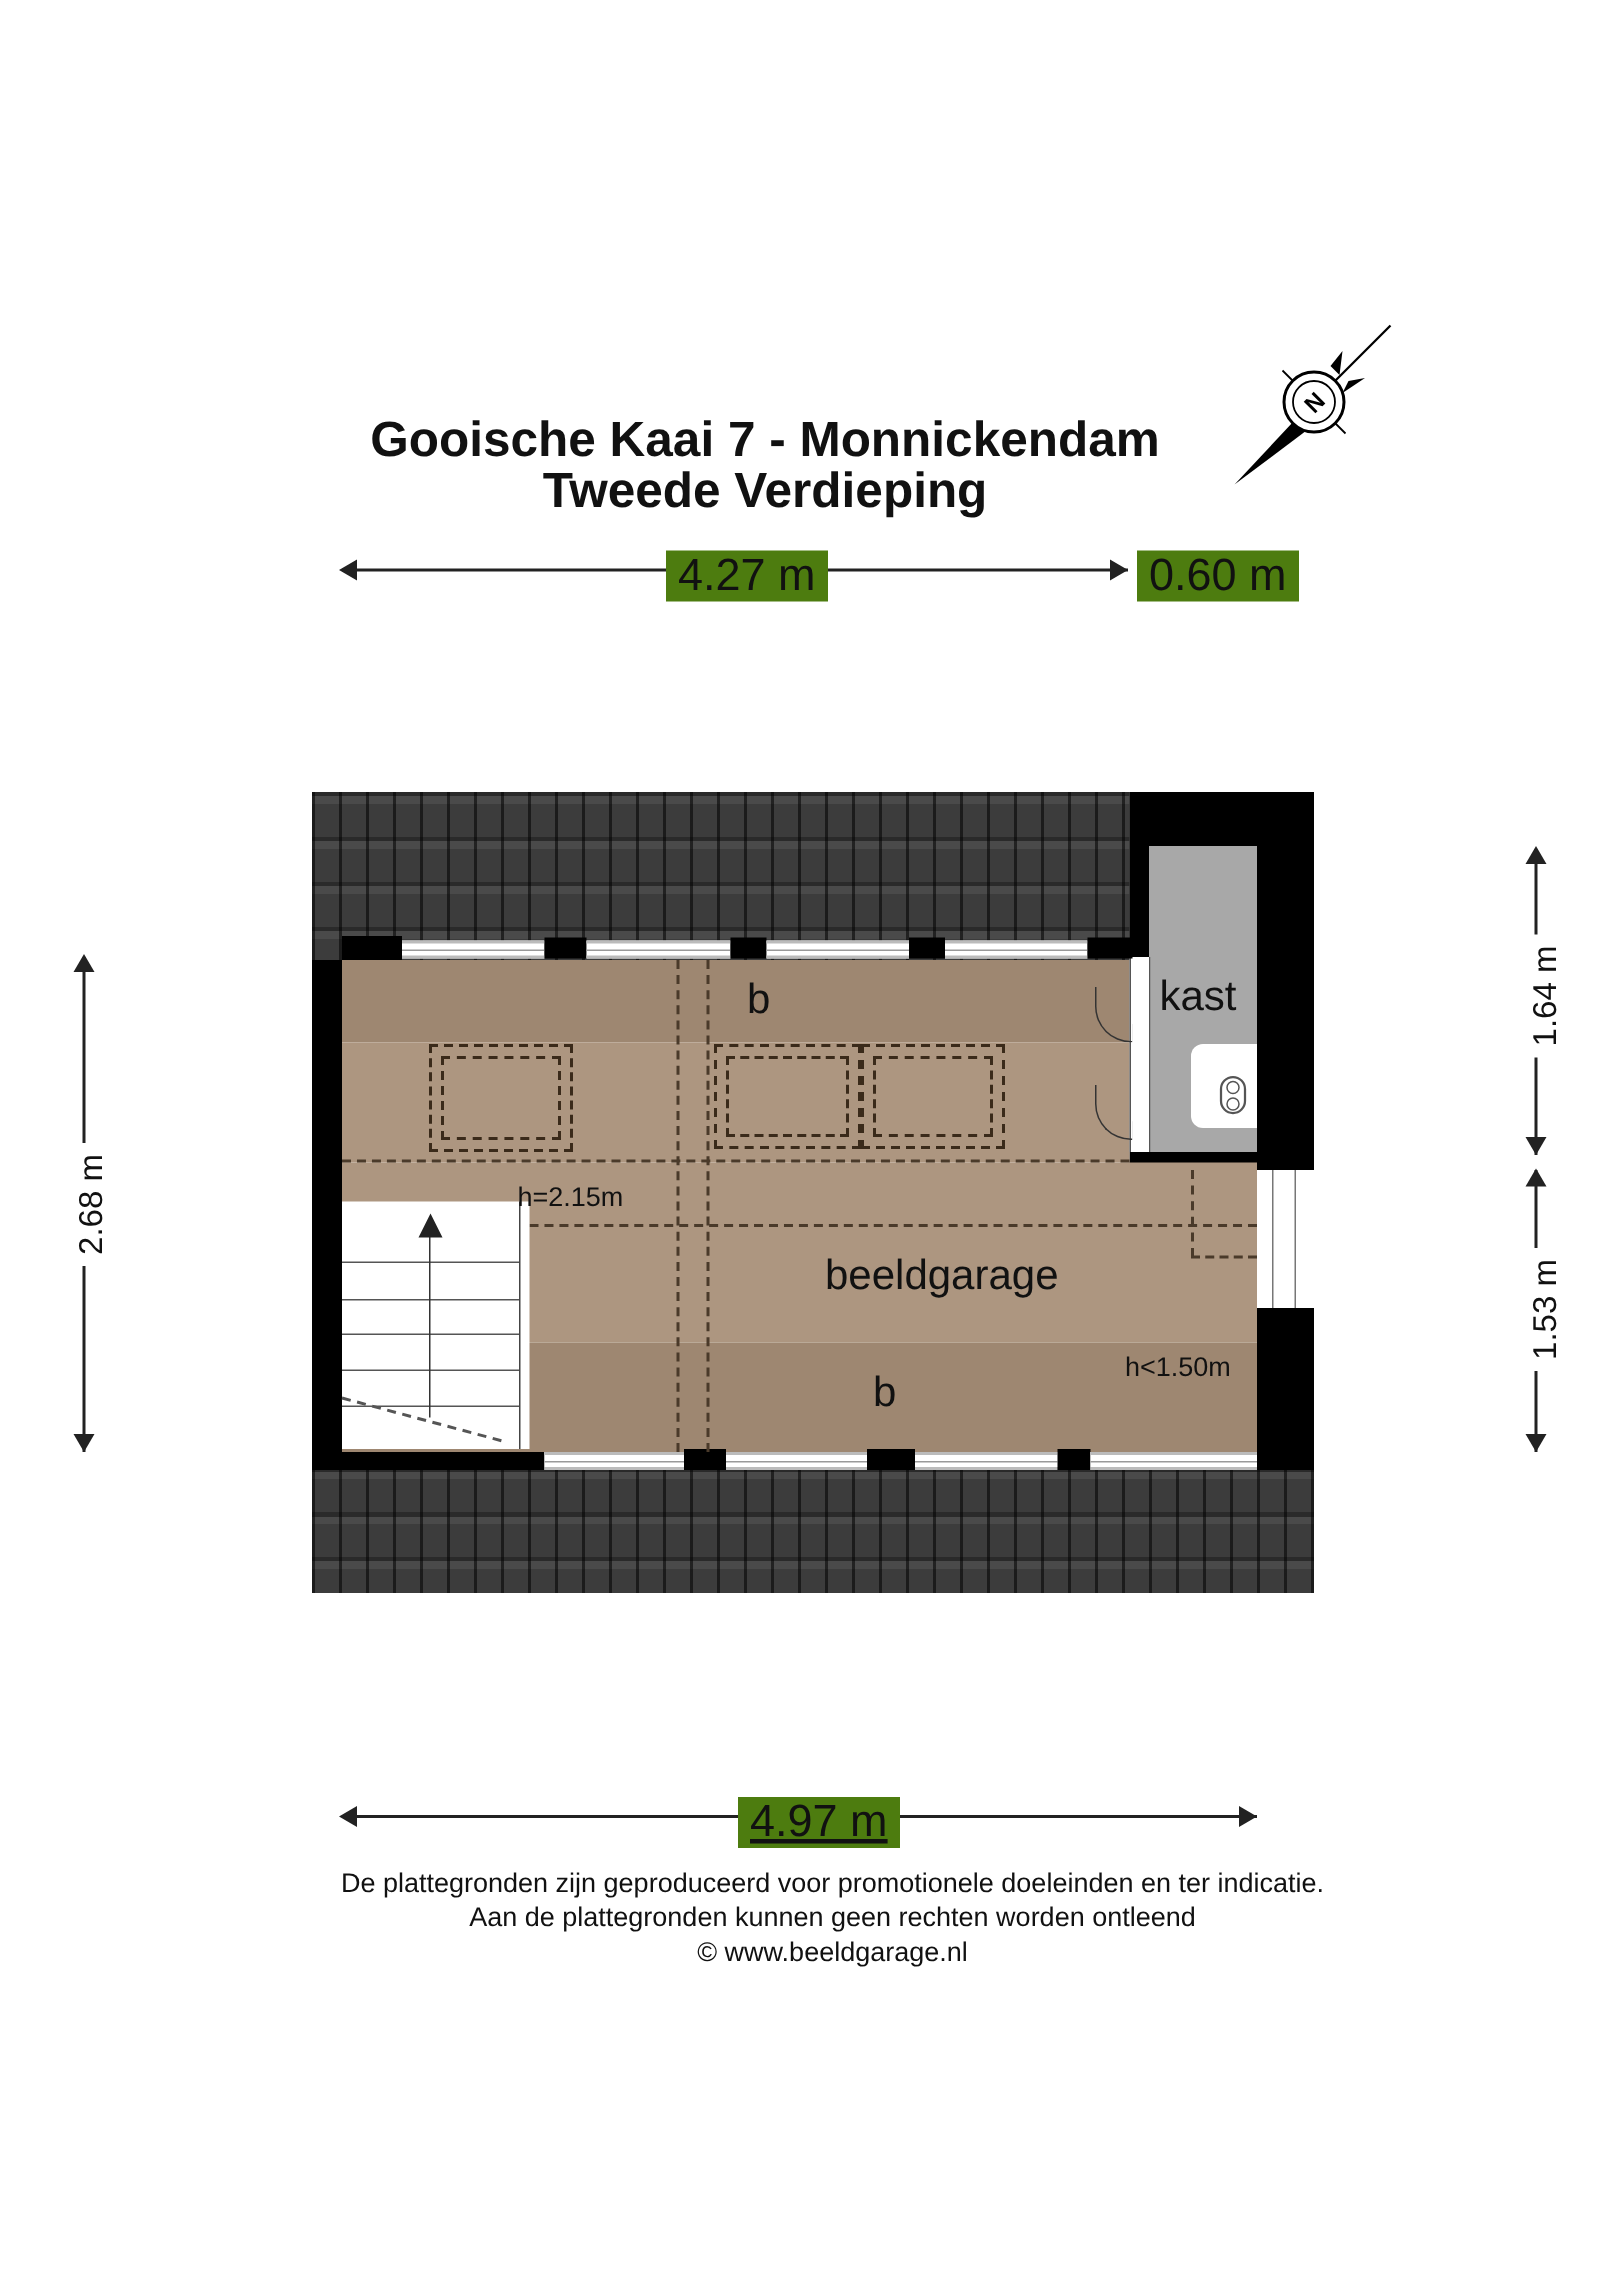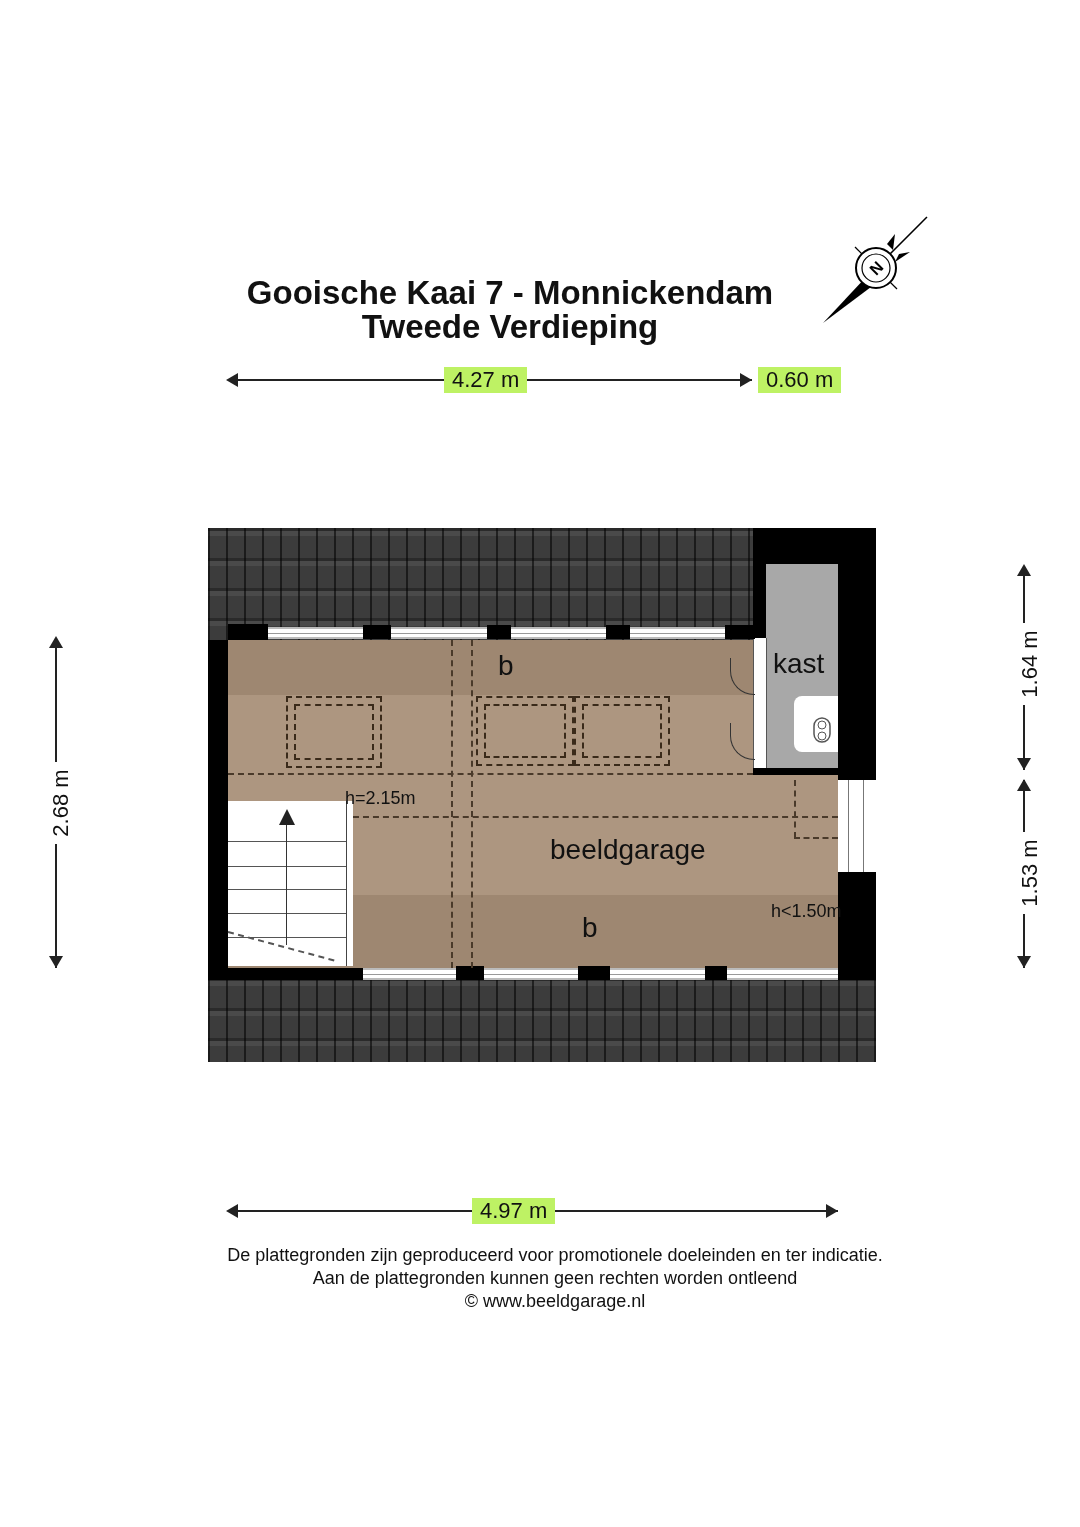--- a/index.html
+++ b/index.html
@@ -2,21 +2,21 @@
 <html><head>
 <meta charset="utf-8">
 <style>
   html, body { margin: 0; padding: 0; background: #ffffff; }
   body { width: 1080px; height: 1527px; position: relative; overflow: hidden;
          font-family: "Liberation Sans", sans-serif; color: #111; }
   .abs { position: absolute; }
   .title { left: 0; width: 1020px; text-align: center; font-weight: bold; font-size: 33px; line-height: 32px; }
   .dim-h { height: 2px; background: #222; }
   .dim-v { width: 2px; background: #222; }
-  .dimlbl { font-size: 22px; background: #bef264; padding: 0 8px; }
+  .dimlbl { font-size: 30px; background: #4d7c0f; padding: 0 8px; }
   .vlbl { font-size: 22px; transform: rotate(-90deg); transform-origin: center; white-space: nowrap; background:#fff; padding: 0 6px; }
   .roof {
     background-color: #3a3a3a;
     background-image:
       repeating-linear-gradient(90deg, rgba(0,0,0,0.55) 0 2px, transparent 2px 18px),
       repeating-linear-gradient(180deg, #2a2a2a 0 3px, #4a4a4a 3px 8px, #3c3c3c 8px 30px);
   }
   .wall { background: #000; }
   .floor { background: #ad9680; }
   .floor-low { background: #9e8771; }
@@ -147,24 +147,24 @@
     <div class="abs" style="left:58px; top:14px; width:1px; height:130px; background:#333;"></div>
     <div class="abs" style="left:51px; top:8px; width:0;height:0; border-left:8px solid transparent; border-right:8px solid transparent; border-bottom:16px solid #222;"></div>
     <div class="abs" style="left:0; top:130px; width:110px; border-top:2px dashed #555; transform:rotate(15deg); transform-origin:left;"></div>
   </div>
   <div class="abs" style="left:138px; top:273px; width:6px; height:165px; background:#fff; border-left:1px solid #444;"></div>
 
   <div class="abs roomlbl" style="left:290px; top:122px;">b</div>
   <div class="abs roomlbl" style="left:565px; top:120px;">kast</div>
   <div class="abs smalllbl" style="left:137px; top:260px;">h=2.15m</div>
   <div class="abs roomlbl" style="left:342px; top:306px;">beeldgarage</div>
-  <div class="abs smalllbl" style="left:542px; top:373px;margin-left:21px;">h&lt;1.50m</div>
+  <div class="abs smalllbl" style="left:542px; top:373px;">h&lt;1.50m</div>
   <div class="abs roomlbl" style="left:374px; top:384px;">b</div>
 </div>
 
 <div class="abs dim-h" style="left:228px; top:1210px; width:610px;"></div>
 <div class="abs" style="left:226px; top:1204px; width:0; height:0; border-top:7px solid transparent; border-bottom:7px solid transparent; border-right:12px solid #222;"></div>
 <div class="abs" style="left:826px; top:1204px; width:0; height:0; border-top:7px solid transparent; border-bottom:7px solid transparent; border-left:12px solid #222;"></div>
-<div class="abs dimlbl" style="left:472px; top:1198px;">4.97 m</div>
+<div class="abs dimlbl" style="left:492px; top:1198px;text-decoration:underline;">4.97 m</div>
 
 <div class="abs footer" style="top:1244px;">De plattegronden zijn geproduceerd voor promotionele doeleinden en ter indicatie.</div>
 <div class="abs footer" style="top:1267px;">Aan de plattegronden kunnen geen rechten worden ontleend</div>
 <div class="abs footer" style="top:1290px;">© www.beeldgarage.nl</div>
 
 </body></html>

